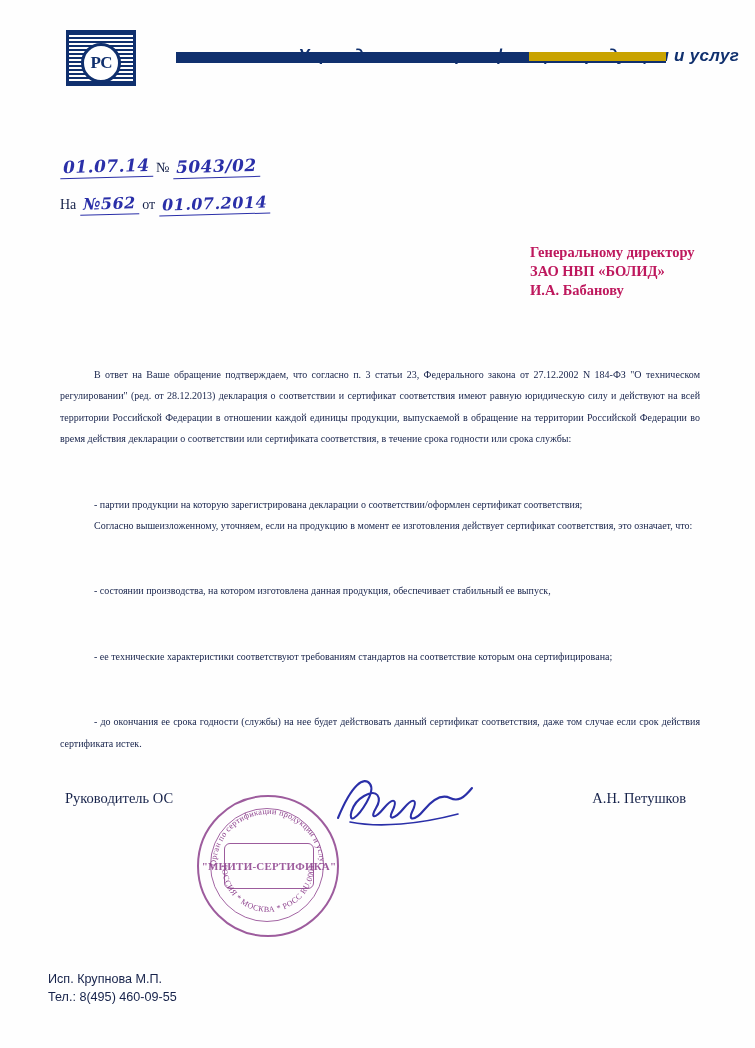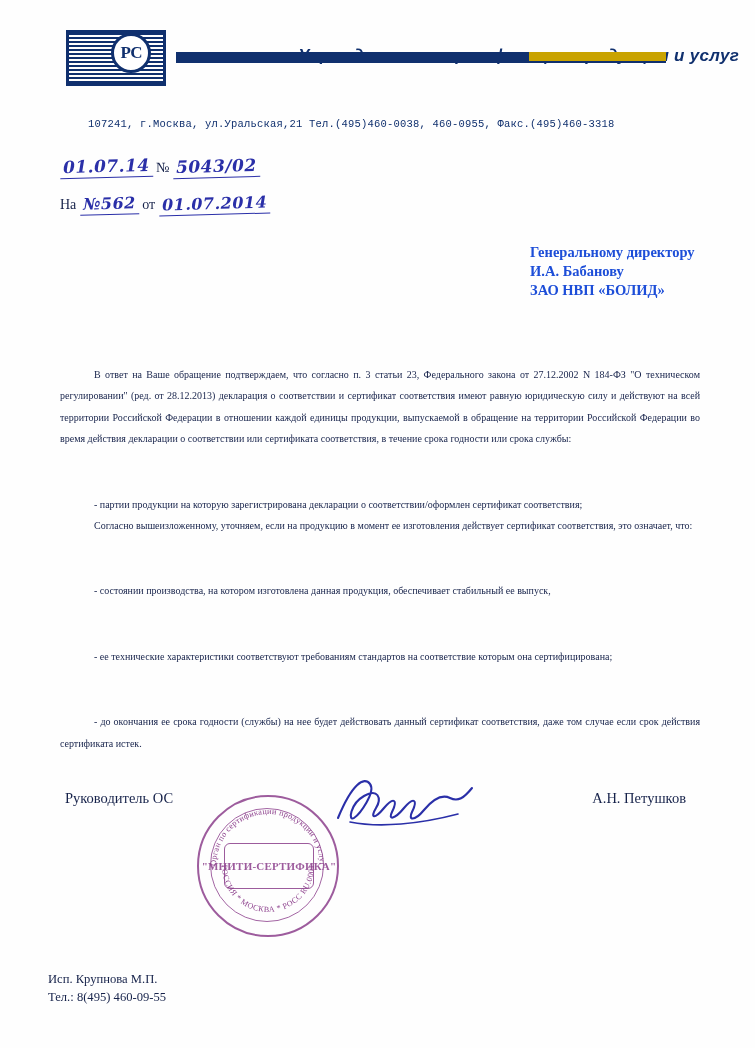--- a/index.html
+++ b/index.html
@@ -33,24 +33,23 @@
 
   .logo-box {
     position: absolute;
     left: 66px;
     top: 30px;
     width: 64px;
     height: 50px;
     border: 3px solid #10306e;
     background: #7f1d1d;
     display: flex;
-    align-items: flex-start;
+    align-items: flex-end;
     justify-content: center;
     overflow: hidden;
-    padding-left: 30px;
   }
   .logo-box .stripes {
     position: absolute;
     left: 0; top: 0; right: 0; bottom: 0;
     background: repeating-linear-gradient(
       to bottom,
       #10306e 0px, #10306e 2px,
       #ffffff 2px, #ffffff 4px
     );
   }
@@ -161,21 +160,21 @@
   
   .addressee {
     position: absolute;
     left: 530px;
     top: 243px;
     width: 210px;
     font-family: "Liberation Serif", serif;
     font-weight: bold;
     font-size: 14.5px;
     line-height: 19px;
-    color: #1d4ed8;
+    color: #be185d;
   }
 
   
   .body-text {
     position: absolute;
     left: 60px;
     top: 364px;
     width: 640px;
     font-family: "Liberation Serif", serif;
     font-size: 10px;
@@ -259,21 +258,21 @@
     letter-spacing: 0.2px;
     white-space: nowrap;
   }
   .stamp svg { position: absolute; left: 0; top: 0; }
 
   
   .footer {
     position: absolute;
     left: 48px;
     top: 970px;
-    font-family: Liberation Serif, serif;
+    font-family: Liberation Sans, sans-serif;
     font-size: 12.6px;
     line-height: 18px;
     color: #16224a;
   }
 </style>
 </head>
 <body>
 
 <div class="page">
 
@@ -283,41 +282,40 @@
       <div class="stripes"></div>
       <div class="ring">РС</div>
     </div>
 
     <div class="lh-top-text">Учреждение по сертификации продукции и услуг</div>
 
     <div class="lh-bar"></div>
     <div class="lh-bar-thin"></div>
 
 
-    <div class="lh-contacts">107241, г.Москва, ул.Уральская,21   Тел.(495)460-0038, 460-0955, Факс.(495)460-3318</div>
   </div>
 
   <div class="ref-block">
     <div class="ref-row r1">
       <span class="hand">01.07.14</span>
       <span class="lbl">№</span>
       <span class="hand">5043/02</span>
     </div>
     <div class="ref-row r2">
       <span class="lbl">На</span>
       <span class="hand small">№562</span>
       <span class="lbl">от</span>
       <span class="hand small">01.07.2014</span>
     </div>
   </div>
 
   <div class="addressee">
     <div>Генеральному директору</div>
+    <div>ЗАО НВП «БОЛИД»</div>
     <div>И.А. Бабанову</div>
-    <div>ЗАО НВП «БОЛИД»</div>
   </div>
 
   <div class="body-text">
     <p>В ответ на Ваше обращение подтверждаем, что согласно п. 3 статьи 23, Федерального закона от 27.12.2002 N 184-ФЗ "О техническом регулировании" (ред. от 28.12.2013) декларация о соответствии и сертификат соответствия имеют равную юридическую силу и действуют на всей территории Российской Федерации в отношении каждой единицы продукции, выпускаемой в обращение на территории Российской Федерации во время действия декларации о соответствии или сертификата соответствия, в течение срока годности или срока службы:</p>
     <p class="dash-item">- партии продукции на которую зарегистрирована декларации о соответствии/оформлен сертификат соответствия;</p>
     <p>Согласно вышеизложенному, уточняем, если на продукцию в момент ее изготовления действует сертификат соответствия, это означает, что:</p>
     <p class="dash-item">- состоянии производства, на котором изготовлена данная продукция, обеспечивает стабильный ее выпуск,</p>
     <p class="dash-item">- ее технические характеристики соответствуют требованиям стандартов на соответствие которым она сертифицирована;</p>
     <p class="dash-item">- до окончания ее срока годности (службы) на нее будет действовать данный сертификат соответствия, даже  том случае если срок действия сертификата истек.</p>
   </div>

